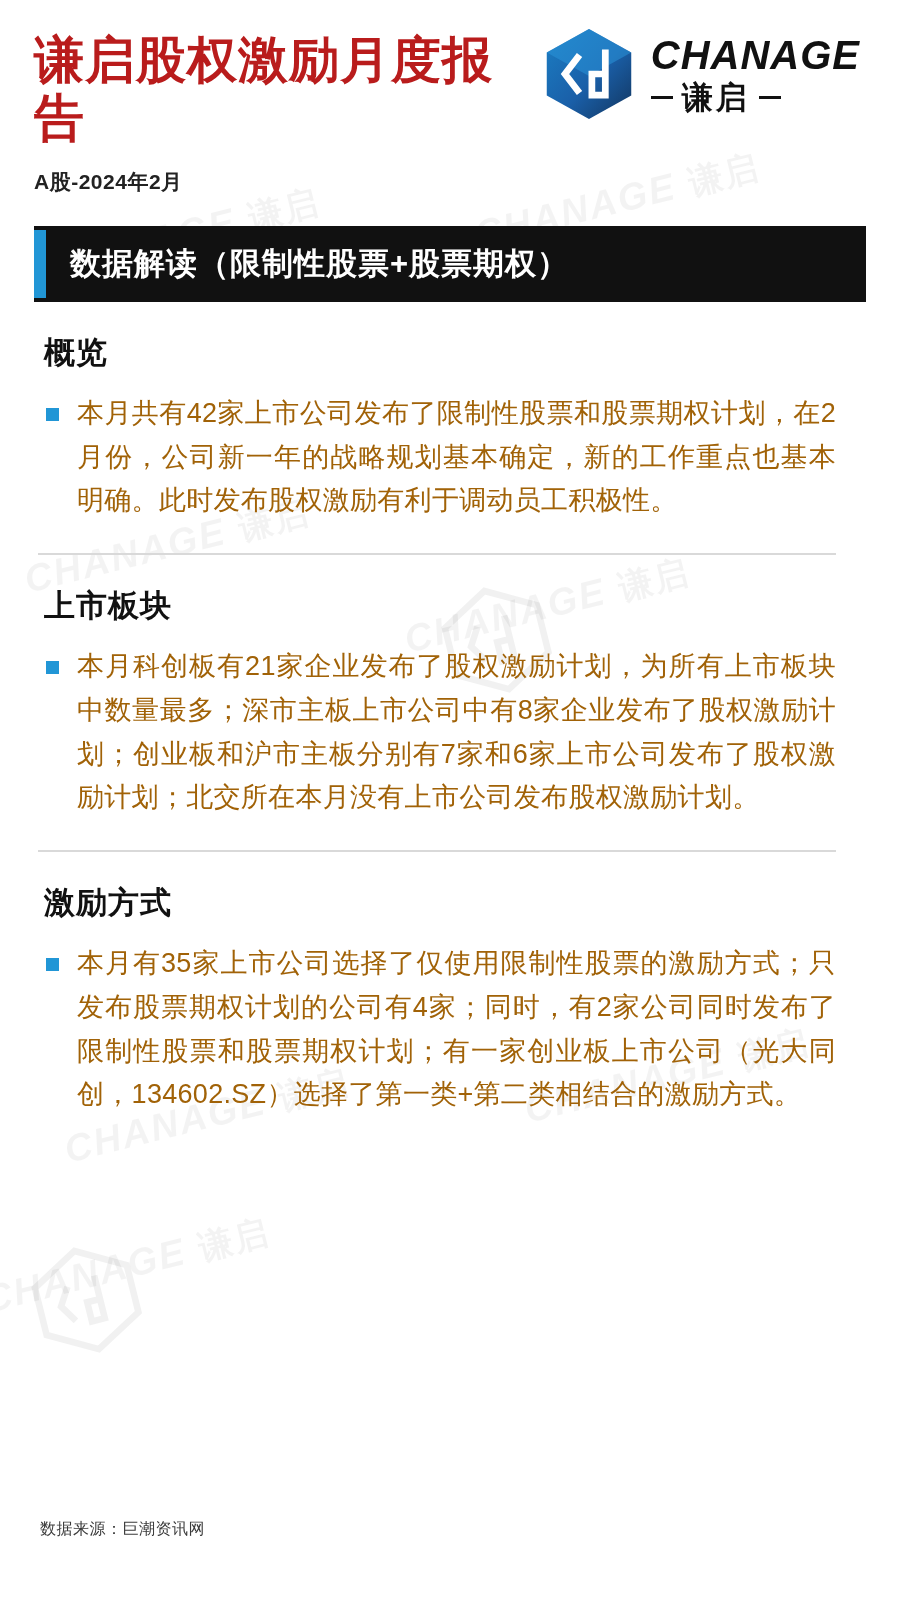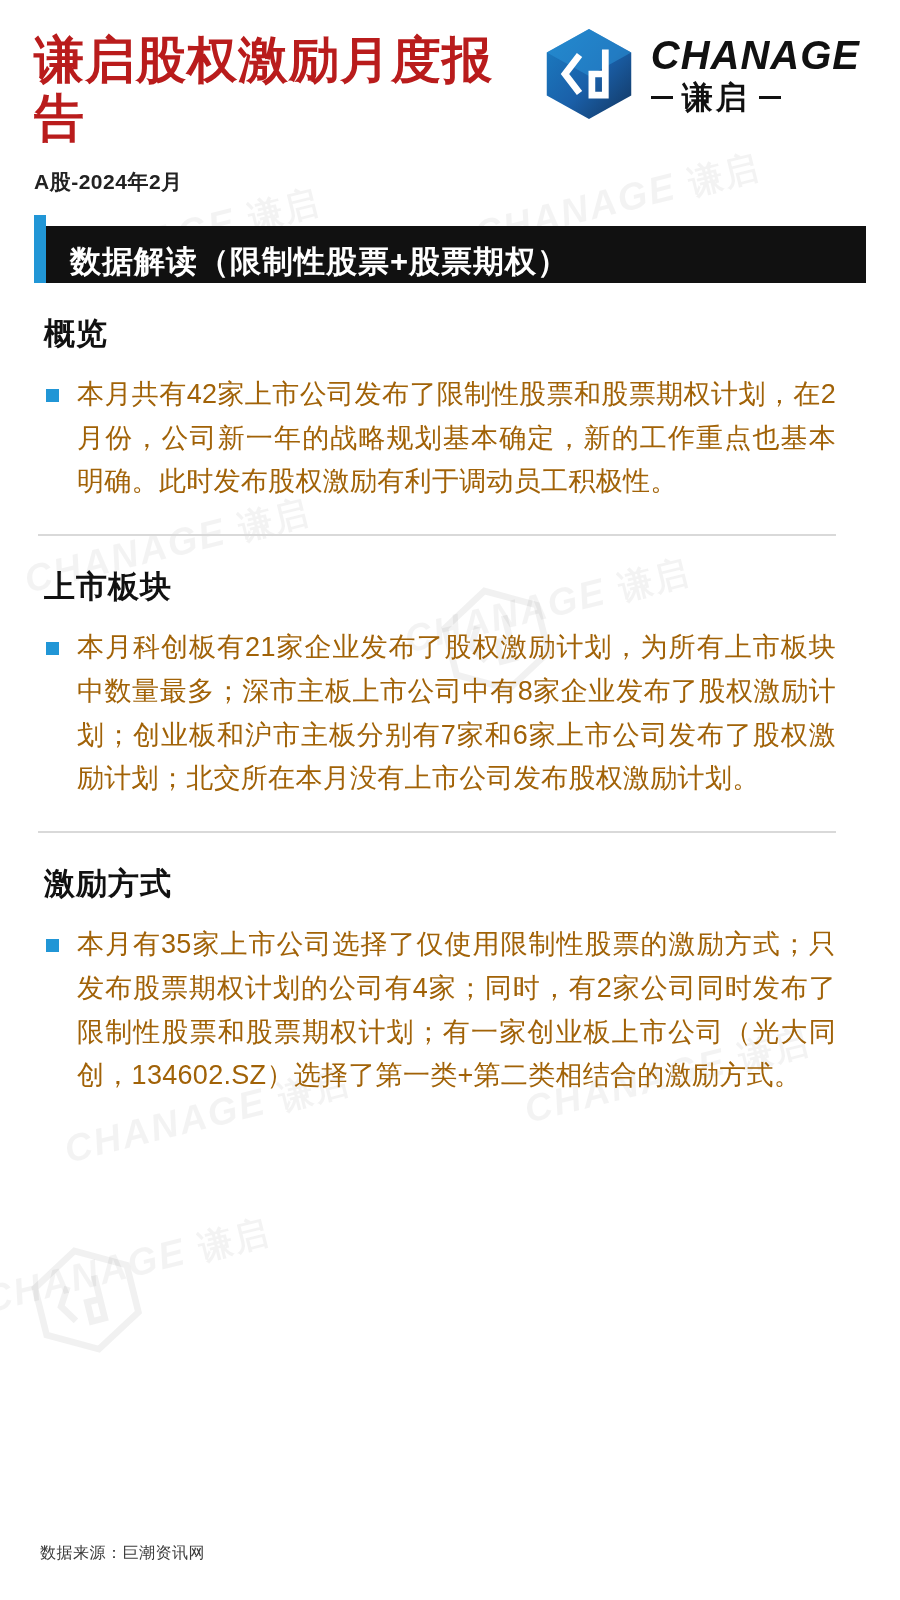--- a/index.html
+++ b/index.html
@@ -121,24 +121,24 @@
     color: #111;
     letter-spacing: 3px;
     line-height: 1;
   }
 
   
   .banner {
     position: relative;
     z-index: 2;
     margin: 30px 34px 0 34px;
-    height: 57px;
+    height: 76px;
     background: #111111;
     display: flex;
-    align-items: flex-end;
+    align-items: center;
   }
   .banner-accent {
     width: 12px;
     height: 68px;
     background: #2196d6;
     flex: 0 0 auto;
   }
   .banner-text {
     color: #ffffff;
     font-size: 31px;
@@ -184,21 +184,21 @@
     line-height: 1.62;
     color: #a16207;
     letter-spacing: 0.3px;
     text-align: justify;
   }
 
   
   .footer {
     position: absolute;
     left: 40px;
-    bottom: 36px;
+    bottom: 60px;
     z-index: 2;
     font-size: 16px;
     color: #3a3a3a;
     letter-spacing: 0.5px;
   }
 </style>
 </head>
 <body>
 
 <div class="page">

